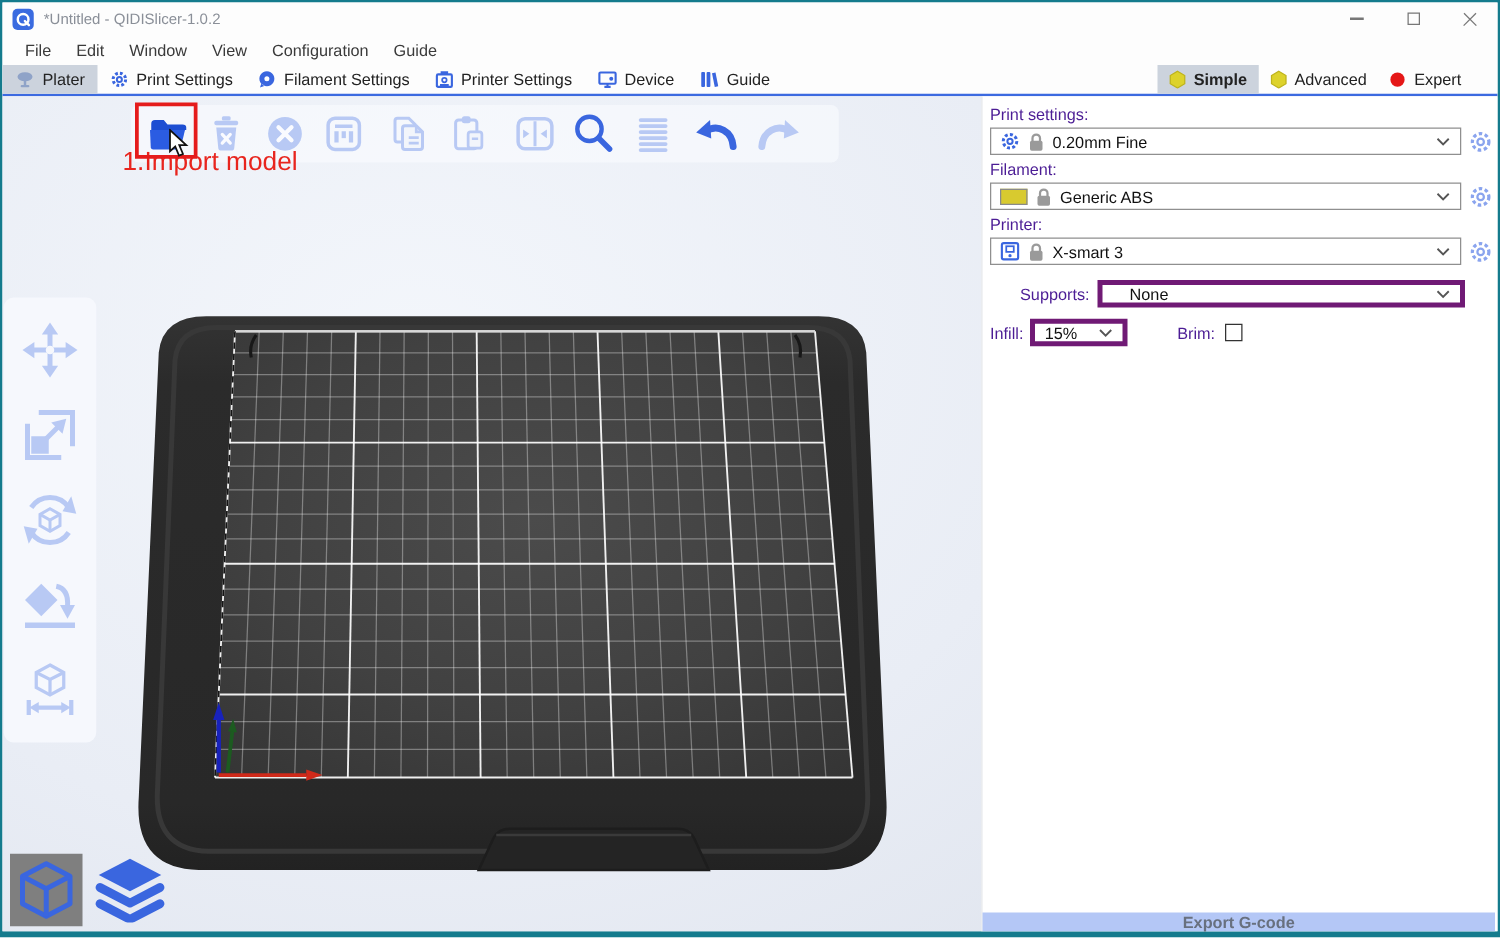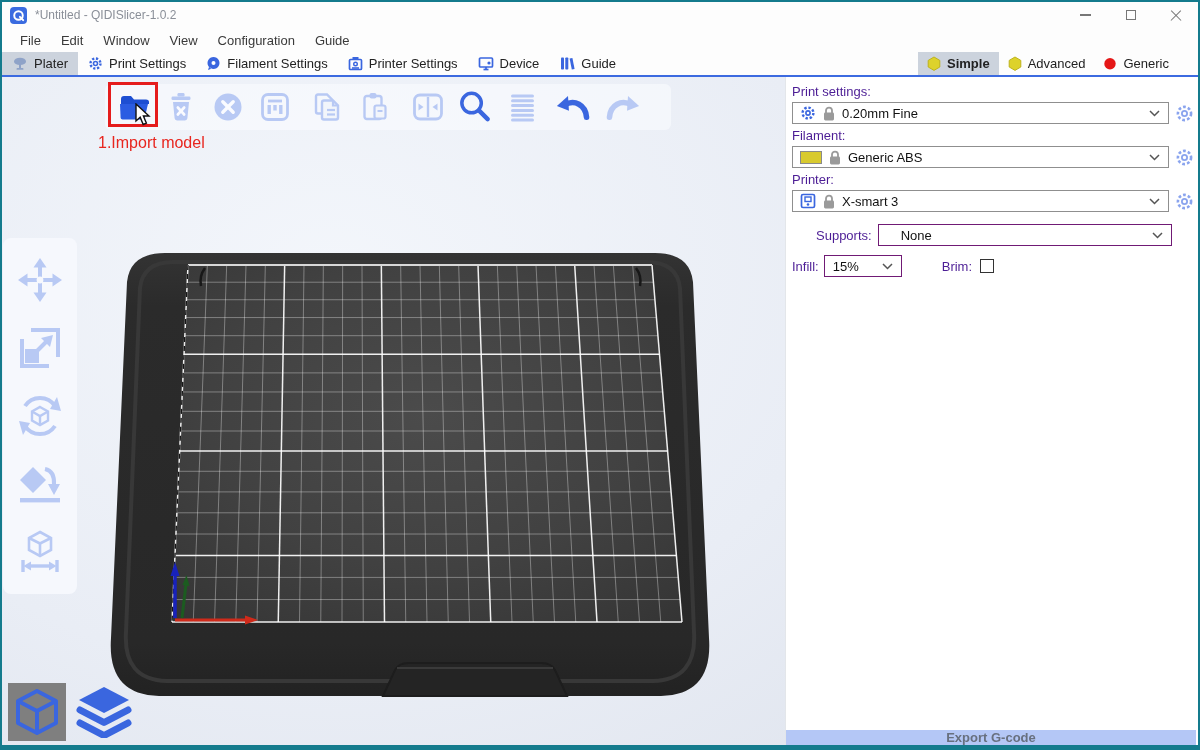--- a/index.html
+++ b/index.html
@@ -36,21 +36,21 @@
   
   .main { flex:1 1 auto; display:flex; min-height:0; }
   .viewport { position:relative; flex:1 1 auto; background:radial-gradient(120% 110% at 42% 30%, #f3f6fb 0%, #e9edf5 55%, #dde2ec 100%); overflow:hidden; }
 
   
   .toolstrip { position:absolute; left:103px; top:7px; width:566px; height:46px; background:rgba(250,252,255,0.6); border-radius:6px; display:flex; align-items:center; gap:10px; padding:0 10px; }
   .tool { width:37px; height:37px; display:flex; align-items:center; justify-content:center; }
   .tool.gap { margin-left:6px; }
   .import-highlight { position:absolute; left:106px; top:5px; width:50px; height:45px; border:3px solid #e51c1c; z-index:5; }
   .cursor { position:absolute; left:133px; top:26px; z-index:6; }
-  .annotation { position:absolute; left:96px; top:57px; font-size:16px; color:#e8251e; z-index:4; }
+  .annotation { position:absolute; left:96px; top:41px; font-size:21px; color:#e8251e; z-index:4; }
 
   
   .gizmos { position:absolute; left:1px; top:161px; width:74px; height:356px; background:#f6f8fd; border-radius:8px; display:flex; flex-direction:column; align-items:center; justify-content:space-around; padding:8px 0; }
   .gizmo { width:50px; height:50px; display:flex; align-items:center; justify-content:center; }
 
   
   .view-toggles { position:absolute; left:6px; bottom:4px; display:flex; align-items:flex-end; gap:8px; z-index:3; }
   .vt-3d { width:58px; height:58px; background:#7f7f7f; display:flex; align-items:center; justify-content:center; }
   .vt-preview { width:60px; height:58px; display:flex; align-items:center; justify-content:center; }
 
@@ -59,21 +59,21 @@
   
   .rpanel { position:relative; flex:0 0 413px; background:#ffffff; border-left:1px solid #e3e6ea; padding:7px 4px 0 6px; }
   .rp-label { font-size:13px; color:#4c1d95; margin-bottom:3px; }
   .combo-row { display:flex; align-items:center; gap:5px; margin-bottom:4px; }
   .combo { flex:1 1 auto; height:22px; border:1px solid #8f8f8f; background:#fff; display:flex; align-items:center; gap:7px; padding:0 8px 0 7px; }
   .combo .val { font-size:13px; color:#111; flex:1 1 auto; white-space:nowrap; overflow:hidden; }
   .swatch { width:22px; height:13px; background:#d8ca2f; border:1px solid #8a8a8a; }
   .side-gear { width:20px; display:flex; justify-content:center; }
   .row-inline { display:flex; align-items:center; margin-top:9px; }
   .row-inline .rp-label { margin:0; }
-  .mini-combo { height:22px; border:1px solid #701a75; background:#fff; display:flex; align-items:center; gap:7px; padding:0 8px; }
+  .mini-combo { height:22px; border:4px solid #701a75; background:#fff; display:flex; align-items:center; gap:7px; padding:0 8px; }
   .mini-combo .val { font-size:13px; color:#111; }
   .checkbox { width:14px; height:14px; border:1px solid #333; background:#fff; margin-left:8px; }
   .export-btn { position:absolute; left:0; right:2px; bottom:0; height:15px; background:#b4c7f6; border:none; font-family:inherit; font-size:13px; font-weight:bold; color:#68707f; }
 
   svg { display:block; }
 </style>
 </head>
 <body>
 
 <div class="window">
@@ -168,21 +168,21 @@
       <div class="mode">
         <svg width="14" height="15" viewBox="0 0 14 15">
           <polygon points="7,1 12.8,4.4 12.8,11 7,14.4 1.2,11 1.2,4.4" fill="#ddd22b" stroke="#beb31c" stroke-width="1"></polygon>
         </svg>
         <span>Advanced</span>
       </div>
       <div class="mode">
         <svg width="14" height="15" viewBox="0 0 14 15">
           <circle cx="7" cy="7.7" r="5.7" fill="#e51717"></circle>
         </svg>
-        <span>Generic</span>
+        <span>Expert</span>
       </div>
     </div>
   </div>
 
   <div class="main">
 
     <div class="viewport">
 
       <svg class="bed-svg" width="615" height="475" viewBox="0 0 615 475">
         <defs>

